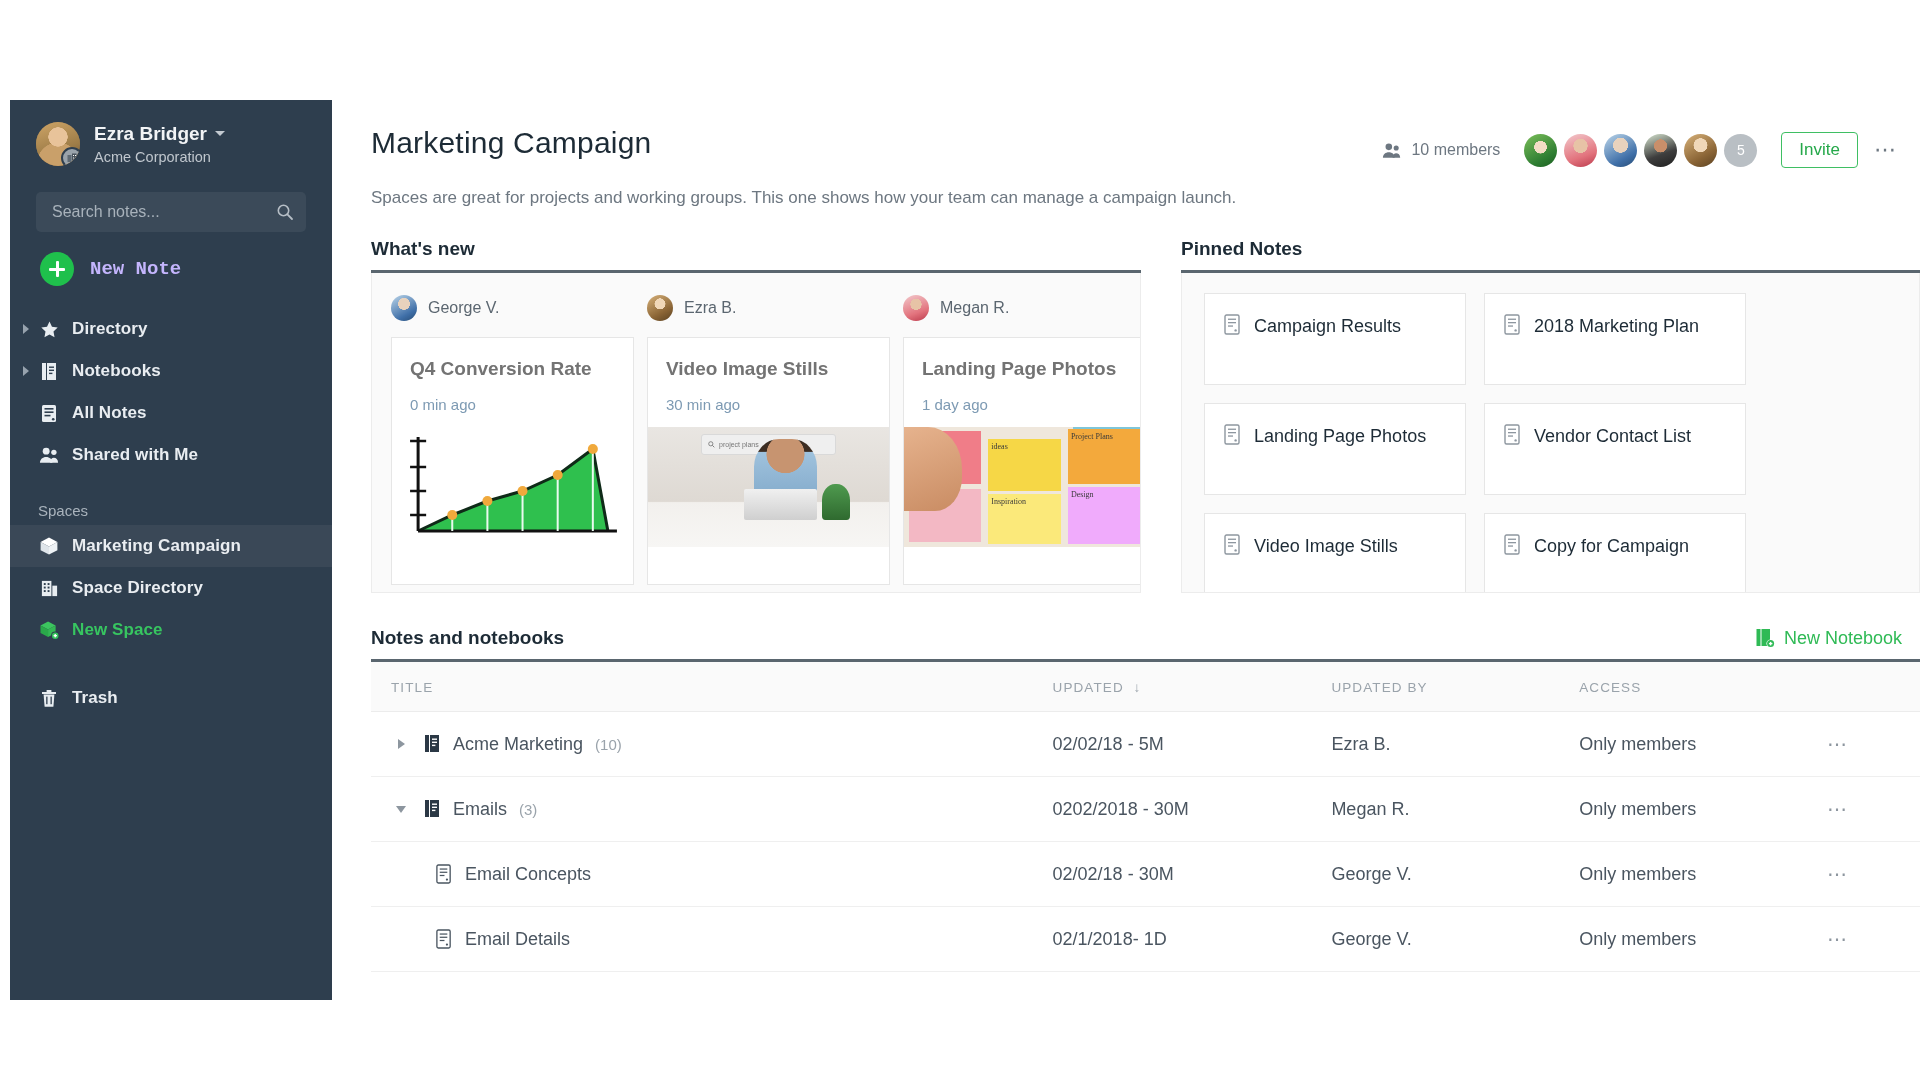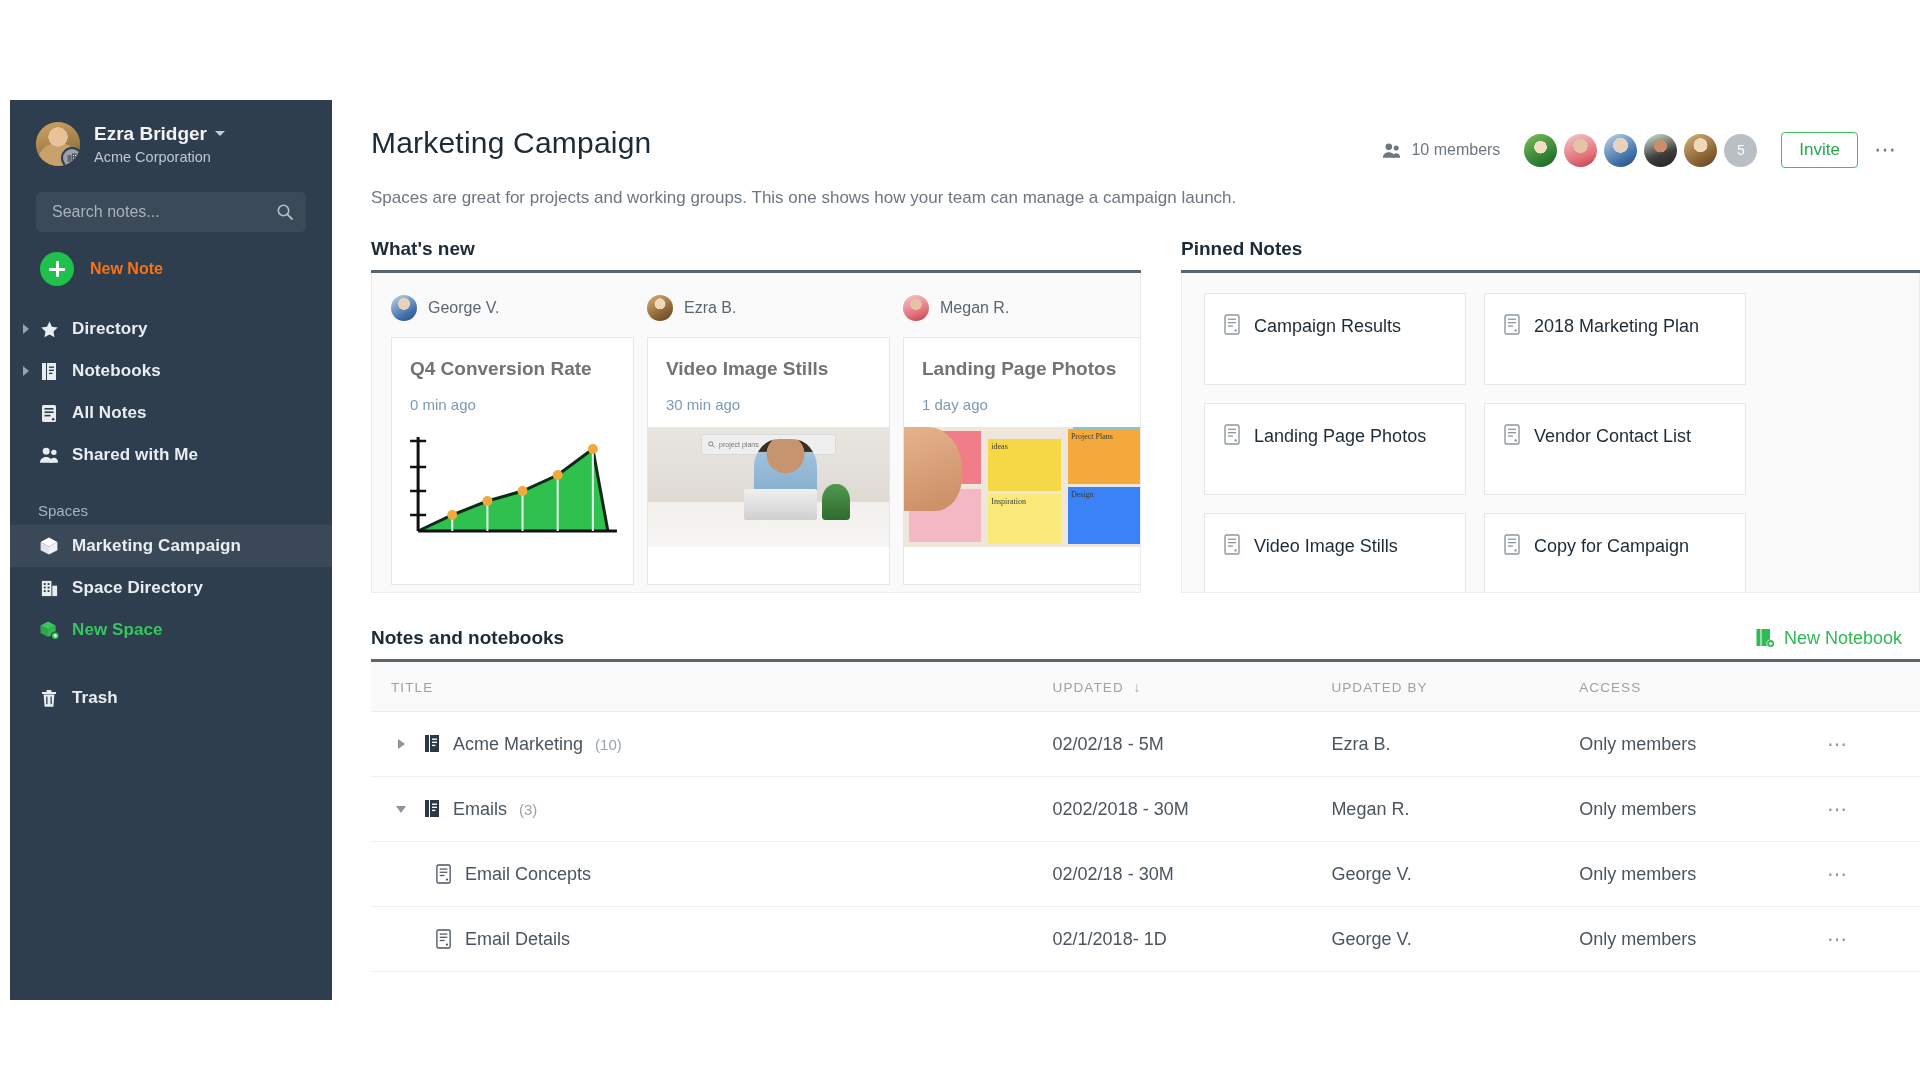--- a/index.html
+++ b/index.html
@@ -71,21 +71,21 @@
   }
   .plus-circle {
     width:34px; height:34px; border-radius:50%;
     background:#1fc04c; position:relative; flex:0 0 auto;
   }
   .plus-circle::before, .plus-circle::after {
     content:""; position:absolute; background:#fff; border-radius:1px;
   }
   .plus-circle::before { left:9px; top:15.5px; width:16px; height:3px; }
   .plus-circle::after  { top:9px; left:15.5px; height:16px; width:3px; }
-  .new-note-label { font-size:16px; font-weight:700; color:#f97316; }
+  .new-note-label { font-size:19px; font-weight:700; color:#c4b5fd;font-family:Liberation Mono, monospace; }
 
   .nav { margin-top: 10px; }
   .nav-item {
     display:flex; align-items:center;
     height: 42px; padding-left: 28px; gap: 12px;
     font-size: 17px; color:#e9edf1; cursor:pointer;
     position: relative;
   }
   .nav-item.active { background:#3a4857; }
   .nav-item .disc {
@@ -190,21 +190,21 @@
   .photo-notes {
     width:100%; height:100%;
     background:#efe7dc; position:relative; overflow:hidden;
   }
   .sticky { position:absolute; font-size:8px; color:#3a3a3a; padding:3px; font-family:"Liberation Serif", serif; }
   .s1 { left:2%;  top:4%;  width:30%; height:44%; background:#f07d88; }
   .s2 { left:35%; top:10%; width:30%; height:44%; background:#f6d746; }
   .s3 { left:68%; top:2%;  width:31%; height:46%; background:#f3a93c; }
   .s4 { left:2%;  top:52%; width:30%; height:44%; background:#f3b8c4; }
   .s5 { left:35%; top:56%; width:30%; height:42%; background:#fbe97a; }
-  .s6 { left:68%; top:50%; width:31%; height:48%; background:#3b82f6; }
+  .s6 { left:68%; top:50%; width:31%; height:48%; background:#f0abfc; }
   .s-blue { left:70%; top:0%; width:30%; height:30%; background:#7fc6d9; }
   .hand {
     position:absolute; left:-4%; top:0; width:28%; height:70%;
     background:linear-gradient(160deg,#e7b48f,#c98c63); border-radius:0 50% 40% 10%;
   }
 
   
   .pinned-body {
     background:#fafafa; border:1px solid #ececec; border-top:none;
     height:320px; padding:20px 0 0 22px; overflow:hidden;

